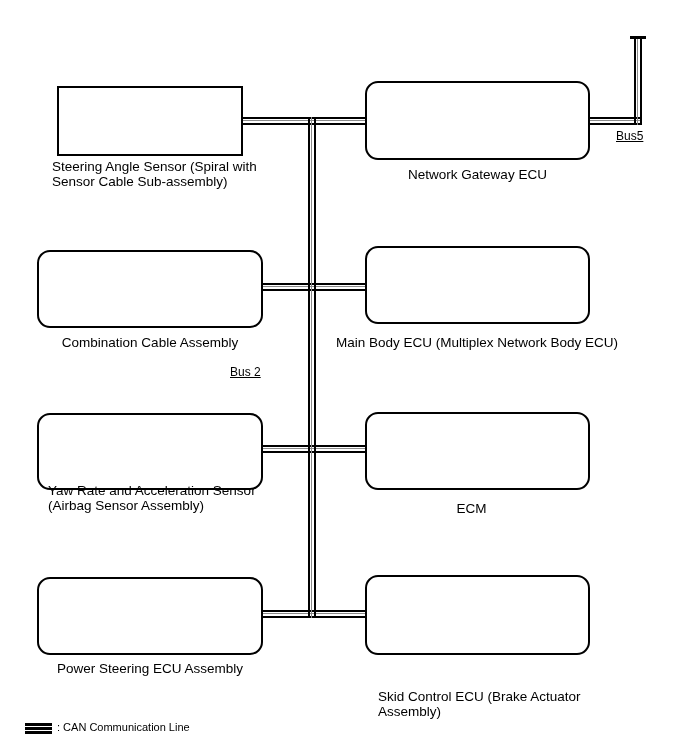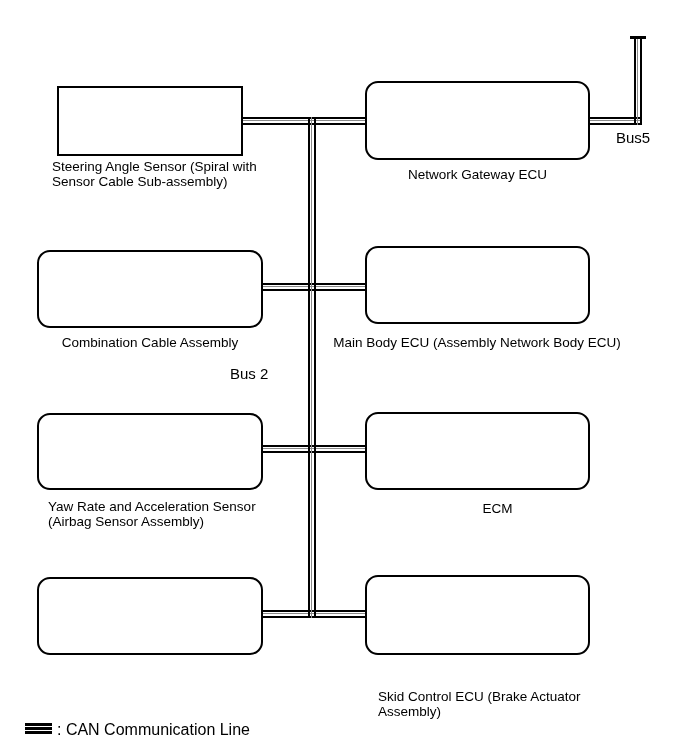--- a/index.html
+++ b/index.html
@@ -42,33 +42,33 @@
       #000 0px,#000 2px,
       rgba(0,0,0,0) 2px,rgba(0,0,0,0) 3.5px,
       #8a8a8a 3.5px,#8a8a8a 4.5px,
       rgba(0,0,0,0) 4.5px,rgba(0,0,0,0) 6px,
       #000 6px,#000 8px);
   }
   .bus-cap{
     position:absolute;background:#000;z-index:2;
   }
   .bus-label{
-    position:absolute;font-size:15px;z-index:4;
+    position:absolute;font-size:12px;z-index:4;text-decoration:underline;
   }
   #legend-symbol{
     position:absolute;left:25px;top:723px;width:27px;height:11px;z-index:2;
     background:linear-gradient(to bottom,
       #000 0px,#000 3px,
       #fff 3px,#fff 4px,
       #000 4px,#000 7px,
       #fff 7px,#fff 8px,
       #000 8px,#000 11px);
   }
   #legend-label{
-    position:absolute;left:57px;top:721px;font-size:16px;z-index:4;text-align:center;
+    position:absolute;left:57px;top:721px;font-size:11px;z-index:4;text-align:center;
   }
 </style>
 </head>
 <body>
 
 <div id="canvas">
 
   <div class="bus-h" style="left:243px;top:117px;width:122px;"></div>
   <div class="bus-h" style="left:590px;top:117px;width:52px;"></div>
   <div class="bus-v" style="left:634px;top:38px;height:87px;"></div>
@@ -87,23 +87,24 @@
   <div class="node rounded" style="left:365px;top:246px;width:225px;height:78px;"></div>
   <div class="node rounded" style="left:37px;top:413px;width:226px;height:77px;"></div>
   <div class="node rounded" style="left:365px;top:412px;width:225px;height:78px;"></div>
   <div class="node rounded" style="left:37px;top:577px;width:226px;height:78px;"></div>
   <div class="node rounded" style="left:365px;top:575px;width:225px;height:80px;"></div>
 
   <div class="node-label" style="left:52px;top:160px;width:210px;">Steering Angle Sensor (Spiral with
 Sensor Cable Sub-assembly)</div>
   <div class="node-label center" style="left:365px;top:168px;width:225px;">Network Gateway ECU</div>
   <div class="node-label center" style="left:37px;top:336px;width:226px;">Combination Cable Assembly</div>
-  <div class="node-label center" style="left:317px;top:336px;width:320px;">Main Body ECU (Assembly Network Body ECU)</div>
-  <div class="node-label" style="left:48px;top:500px;width:230px;">Yaw Rate and Acceleration Sensor
+  <div class="node-label center" style="left:317px;top:336px;width:320px;">Main Body ECU (Multiplex Network Body ECU)</div>
+  <div class="node-label" style="left:48px;top:484px;width:230px;">Yaw Rate and Acceleration Sensor
 (Airbag Sensor Assembly)</div>
-  <div class="node-label center" style="left:385px;top:502px;width:225px;">ECM</div>
+  <div class="node-label center" style="left:359px;top:502px;width:225px;">ECM</div>
+  <div class="node-label center" style="left:37px;top:662px;width:226px;">Power Steering ECU Assembly</div>
   <div class="node-label" style="left:378px;top:662px;width:220px;margin-top:28px;">Skid Control ECU (Brake Actuator
 Assembly)</div>
 
   <div id="legend-symbol"></div>
   <div id="legend-label">: CAN Communication Line</div>
 
 </div>
 
 </body></html>

